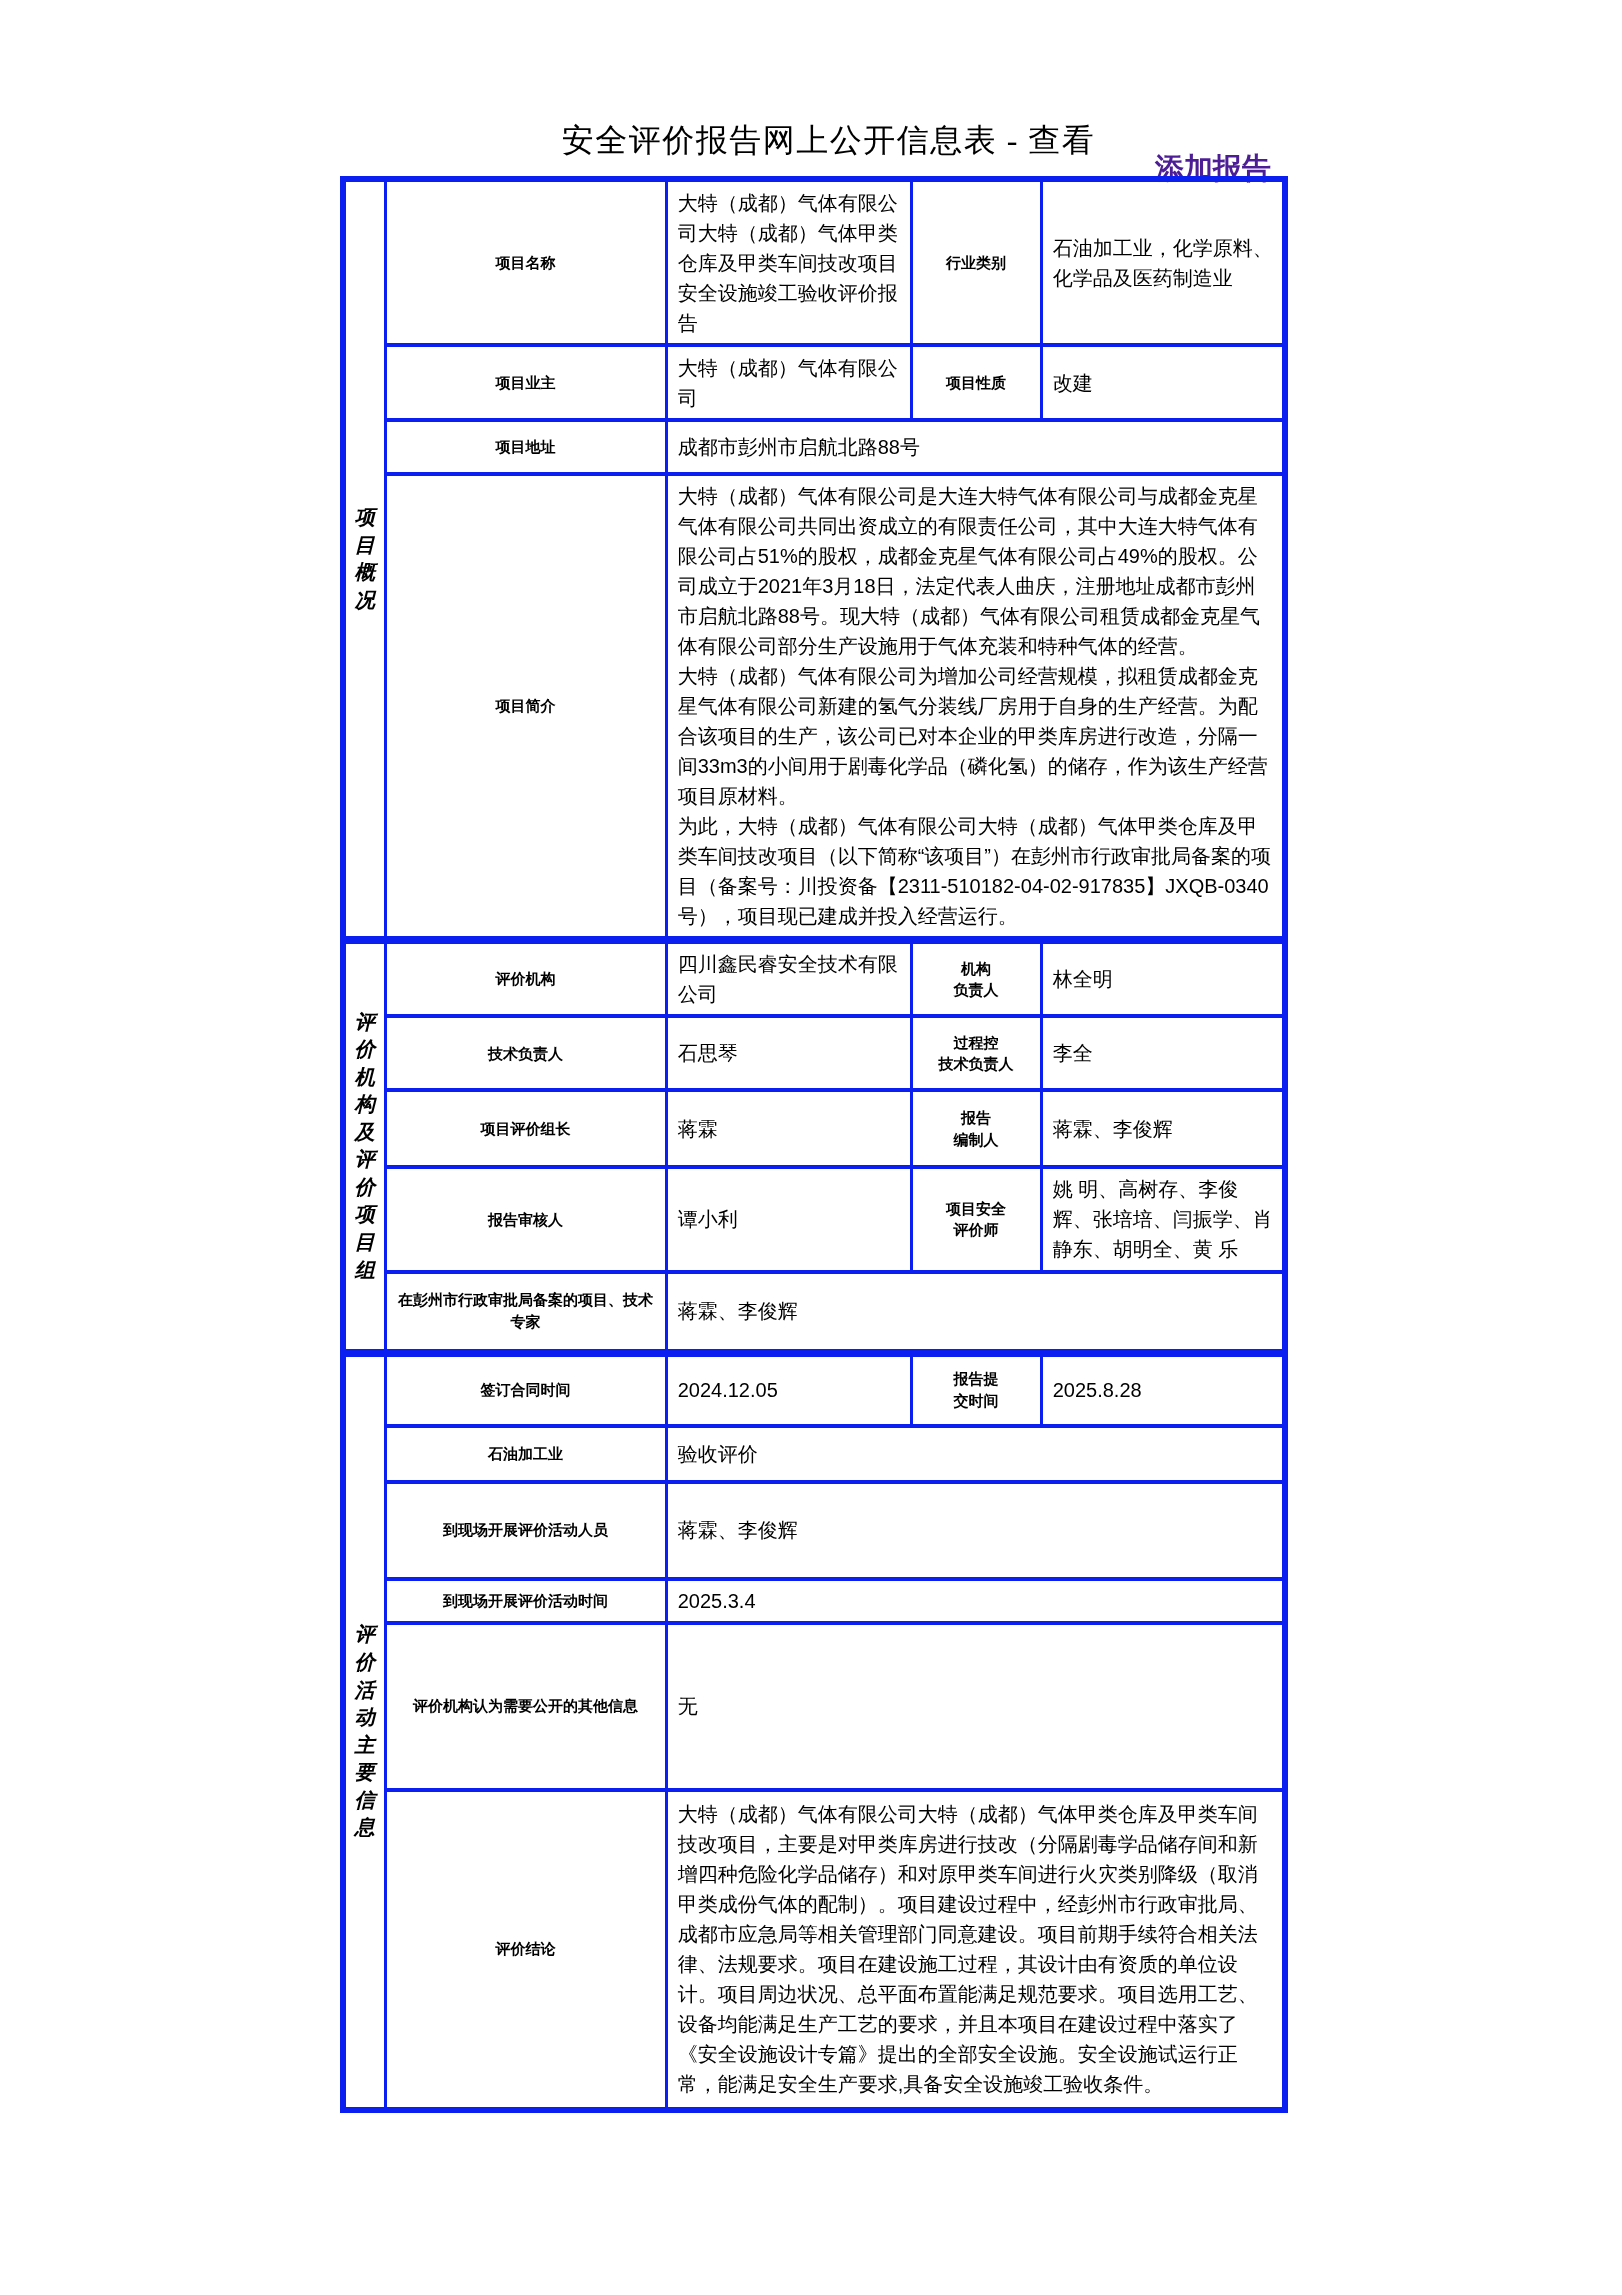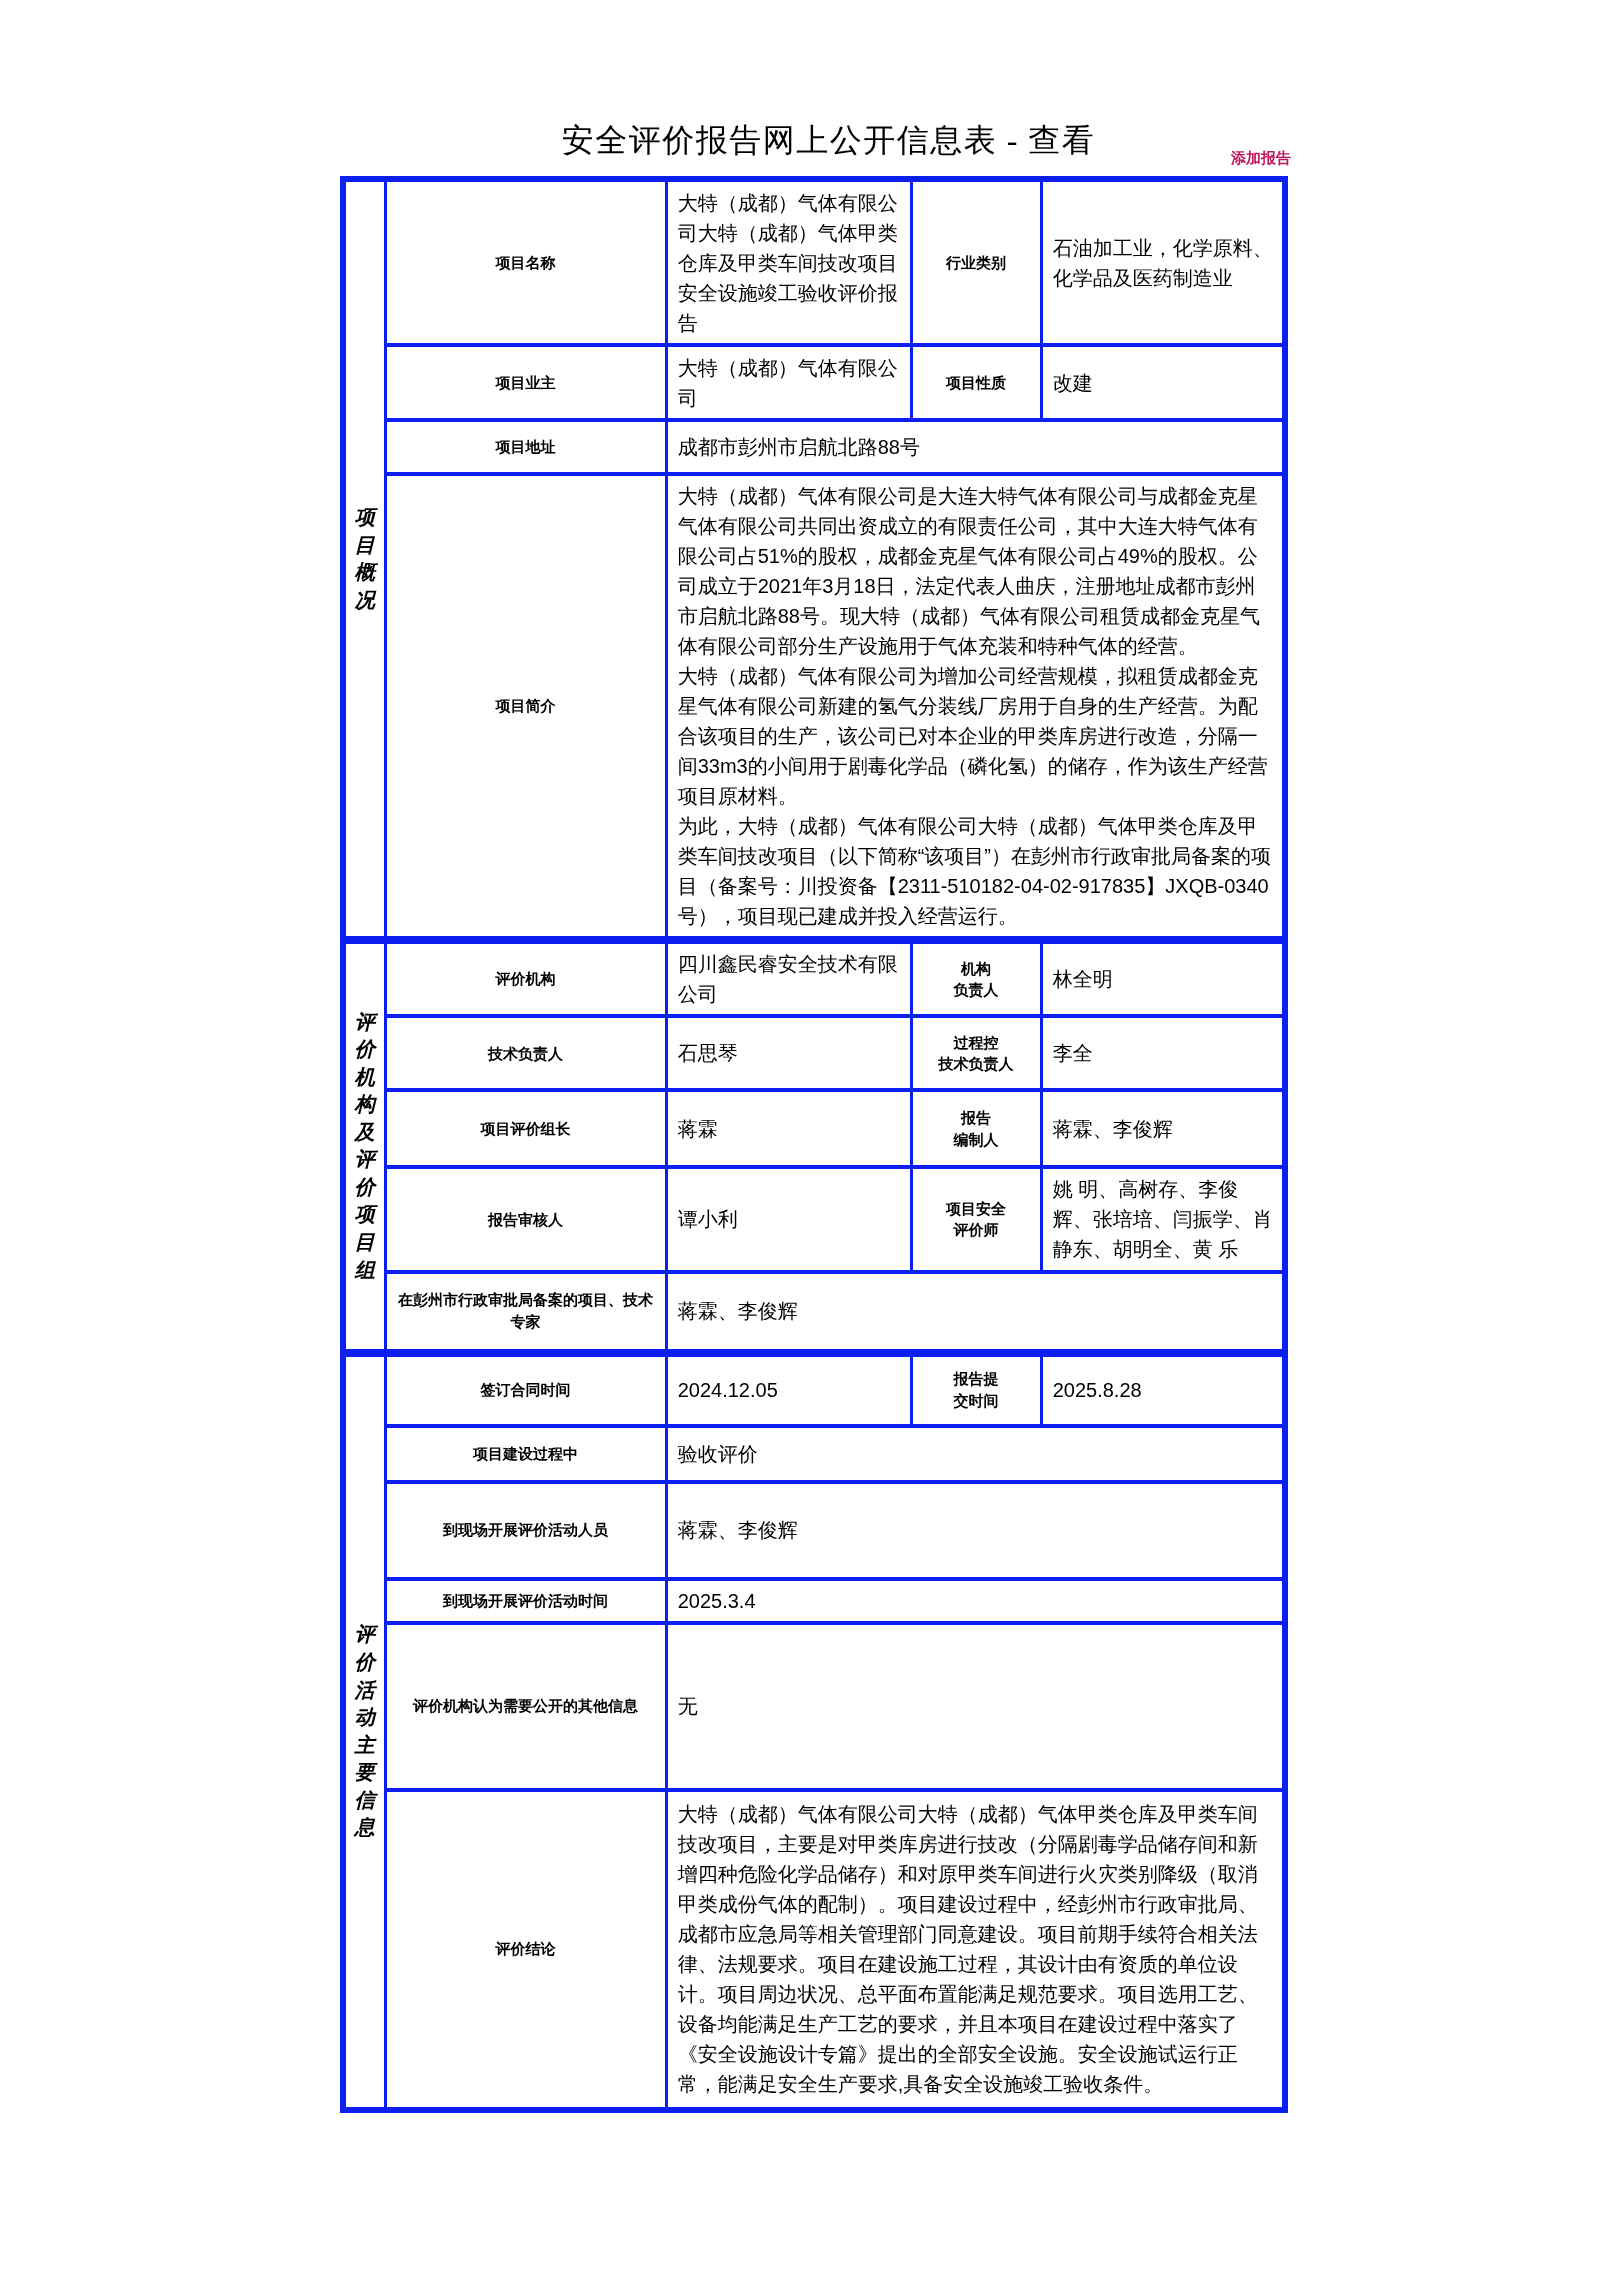--- a/index.html
+++ b/index.html
@@ -17,25 +17,25 @@
     font-family:"Liberation Serif","DejaVu Serif",serif;
     font-weight:400;
     font-size:32px;
     letter-spacing:1.5px;
     margin:17px;
     white-space:nowrap;
   }
   .add-report{
     position:absolute;
     top:149px;
-    left:348px;width:943px;
+    left:328px;width:943px;
     text-align:right;
-    font-size:15px;
+    font-size:29px;
     font-weight:700;
-    color:#be185d;
+    color:#4c1d95;
     text-decoration:none;
   }
   table.report{
     position:absolute;
     left:340px;top:176px;
     width:943px;
     border-collapse:collapse;
     table-layout:fixed;
     border:6.1px solid #0b1ff0;
   }
@@ -153,21 +153,21 @@
 
   <tr class="sec-top" style="height:73px">
     <td class="sec" rowspan="6">评价活动主要信息</td>
     <td class="lbl">签订合同时间</td>
     <td class="val">2024.12.05</td>
     <td class="lbl">报告提
 交时间</td>
     <td class="val">2025.8.28</td>
   </tr>
   <tr style="height:56px">
-    <td class="lbl">项目建设过程中</td>
+    <td class="lbl">石油加工业</td>
     <td class="val" colspan="3">验收评价</td>
   </tr>
   <tr style="height:97px">
     <td class="lbl">到现场开展评价活动人员</td>
     <td class="val" colspan="3">蒋霖、李俊辉</td>
   </tr>
   <tr style="height:41px">
     <td class="lbl">到现场开展评价活动时间</td>
     <td class="val" colspan="3">2025.3.4</td>
   </tr>

